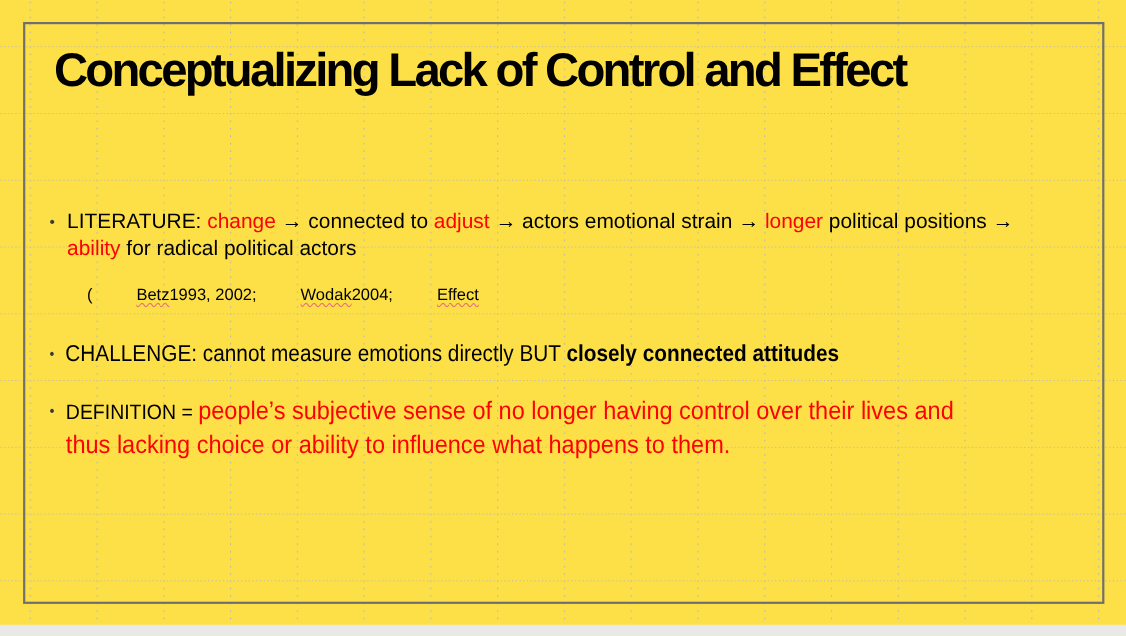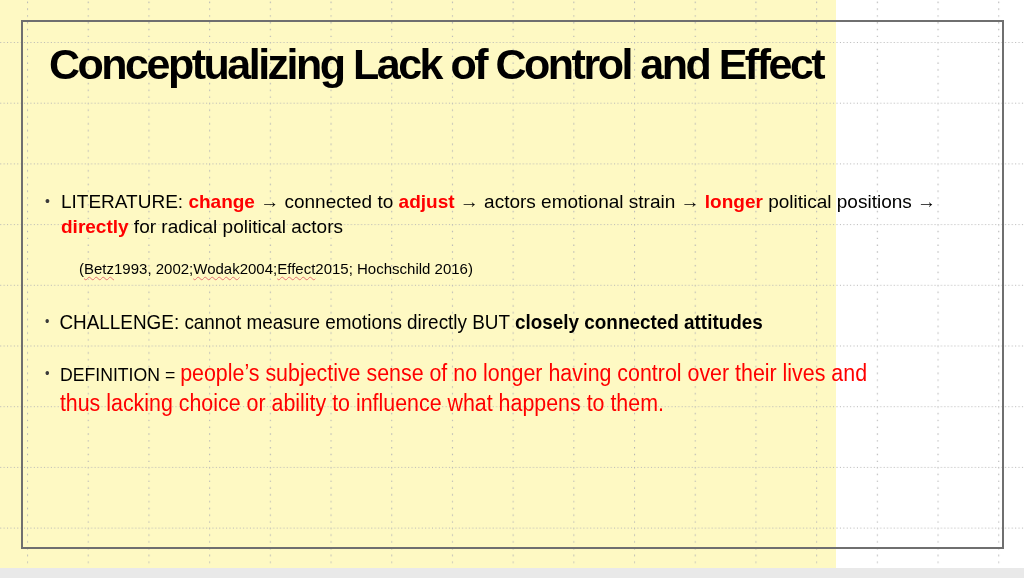--- a/index.html
+++ b/index.html
@@ -1,42 +1,42 @@
 <!DOCTYPE html>
 <html><head>
 <meta charset="utf-8">
 <style>
   html,body{margin:0;padding:0;background:#ffffff;width:1024px;height:578px;overflow:hidden;
             font-family:"Liberation Sans",sans-serif;}
-  .stage{position:relative;width:836px;height:578px;background:#fef9c3;}
+  .stage{position:relative;width:1024px;height:578px;background:#fde047;}
   .grid-overlay{position:absolute;left:0;top:0;z-index:1;pointer-events:none;}
   .slide-page{position:absolute;left:21px;top:20px;width:983px;height:529px;
               border:2px solid #6f6f6f;background:transparent;z-index:2;box-sizing:border-box;}
   .bottom-bar{position:absolute;left:0;top:568px;width:1024px;height:10px;background:#e9e9e9;z-index:3;}
 
   .slide-title{position:absolute;left:26px;top:14px;width:930px;
                font-size:43px;font-weight:bold;letter-spacing:-2.5px;color:#000;
                line-height:56px;white-space:nowrap;}
 
   .para{position:absolute;display:flex;color:#000;}
   .bullet{flex:0 0 16px;width:16px;font-size:14px;color:#3a3a3a;line-height:inherit;}
   .ptext{white-space:nowrap;}
 
   .para-literature{left:22px;top:167px;font-size:19px;line-height:25px;}
   .para-citation{left:56px;top:237px;font-size:15px;line-height:20px;white-space:nowrap;}
   .para-challenge{left:22px;top:287px;font-size:21px;line-height:25px;width:1100px;
                   transform:scaleX(0.90);transform-origin:0 0;}
   .para-definition{left:22px;top:337px;font-size:19px;line-height:28px;width:1100px;
                    transform:scaleX(0.93);transform-origin:0 0;}
 
-  .red-bold{color:#ff0000;font-weight:bold;}
+  .red-bold{color:#ff0000;font-weight:normal;}
   .red-big{color:#ff0000;font-size:23px;}
   .bold{font-weight:bold;}
   .misspell{text-decoration:underline;text-decoration-style:wavy;
-            text-decoration-color:#e57373;text-decoration-thickness:1px;text-underline-offset:2px;}
+            text-decoration-color:#e57373;text-decoration-thickness:1px;text-underline-offset:2px;margin-left:40px;}
 </style>
 </head>
 <body>
 
 <div class="stage">
 
   <svg class="grid-overlay" width="1024" height="578">
     <defs>
       <pattern id="gridpat" patternUnits="userSpaceOnUse" width="60.7" height="60.7" x="27" y="42">
         <path d="M0 0.5 H60.7" stroke="#b5b5b5" stroke-width="1" stroke-dasharray="1 2.4" fill="none"></path>
@@ -47,32 +47,31 @@
   </svg>
 
   <div class="slide-page">
 
     <div class="slide-title">Conceptualizing Lack of Control and Effect</div>
 
     <div class="para para-literature">
       <span class="bullet">•</span>
       <div class="ptext">
         <span>LITERATURE: </span><span class="red-bold">change</span><span> → connected to </span><span class="red-bold">adjust</span><span> → actors emotional strain → </span><span class="red-bold">longer</span><span> political positions → </span><br>
-        <span class="red-bold">directly</span><span> for radical political actors</span>
+        <span class="red-bold">ability</span><span> for radical political actors</span>
       </div>
     </div>
 
     <div class="para para-citation">
       <span>(</span>
         <span class="misspell">Betz</span>
         <span> 1993, 2002; </span>
         <span class="misspell">Wodak</span>
         <span> 2004; </span>
         <span class="misspell">Effect</span>
-        <span> 2015; Hochschild 2016)</span>
     </div>
 
     <div class="para para-challenge">
       <span class="bullet">•</span>
       <div class="ptext">
         <span>CHALLENGE: cannot measure emotions directly BUT </span><span class="bold">closely connected attitudes</span>
       </div>
     </div>
 
     <div class="para para-definition">

